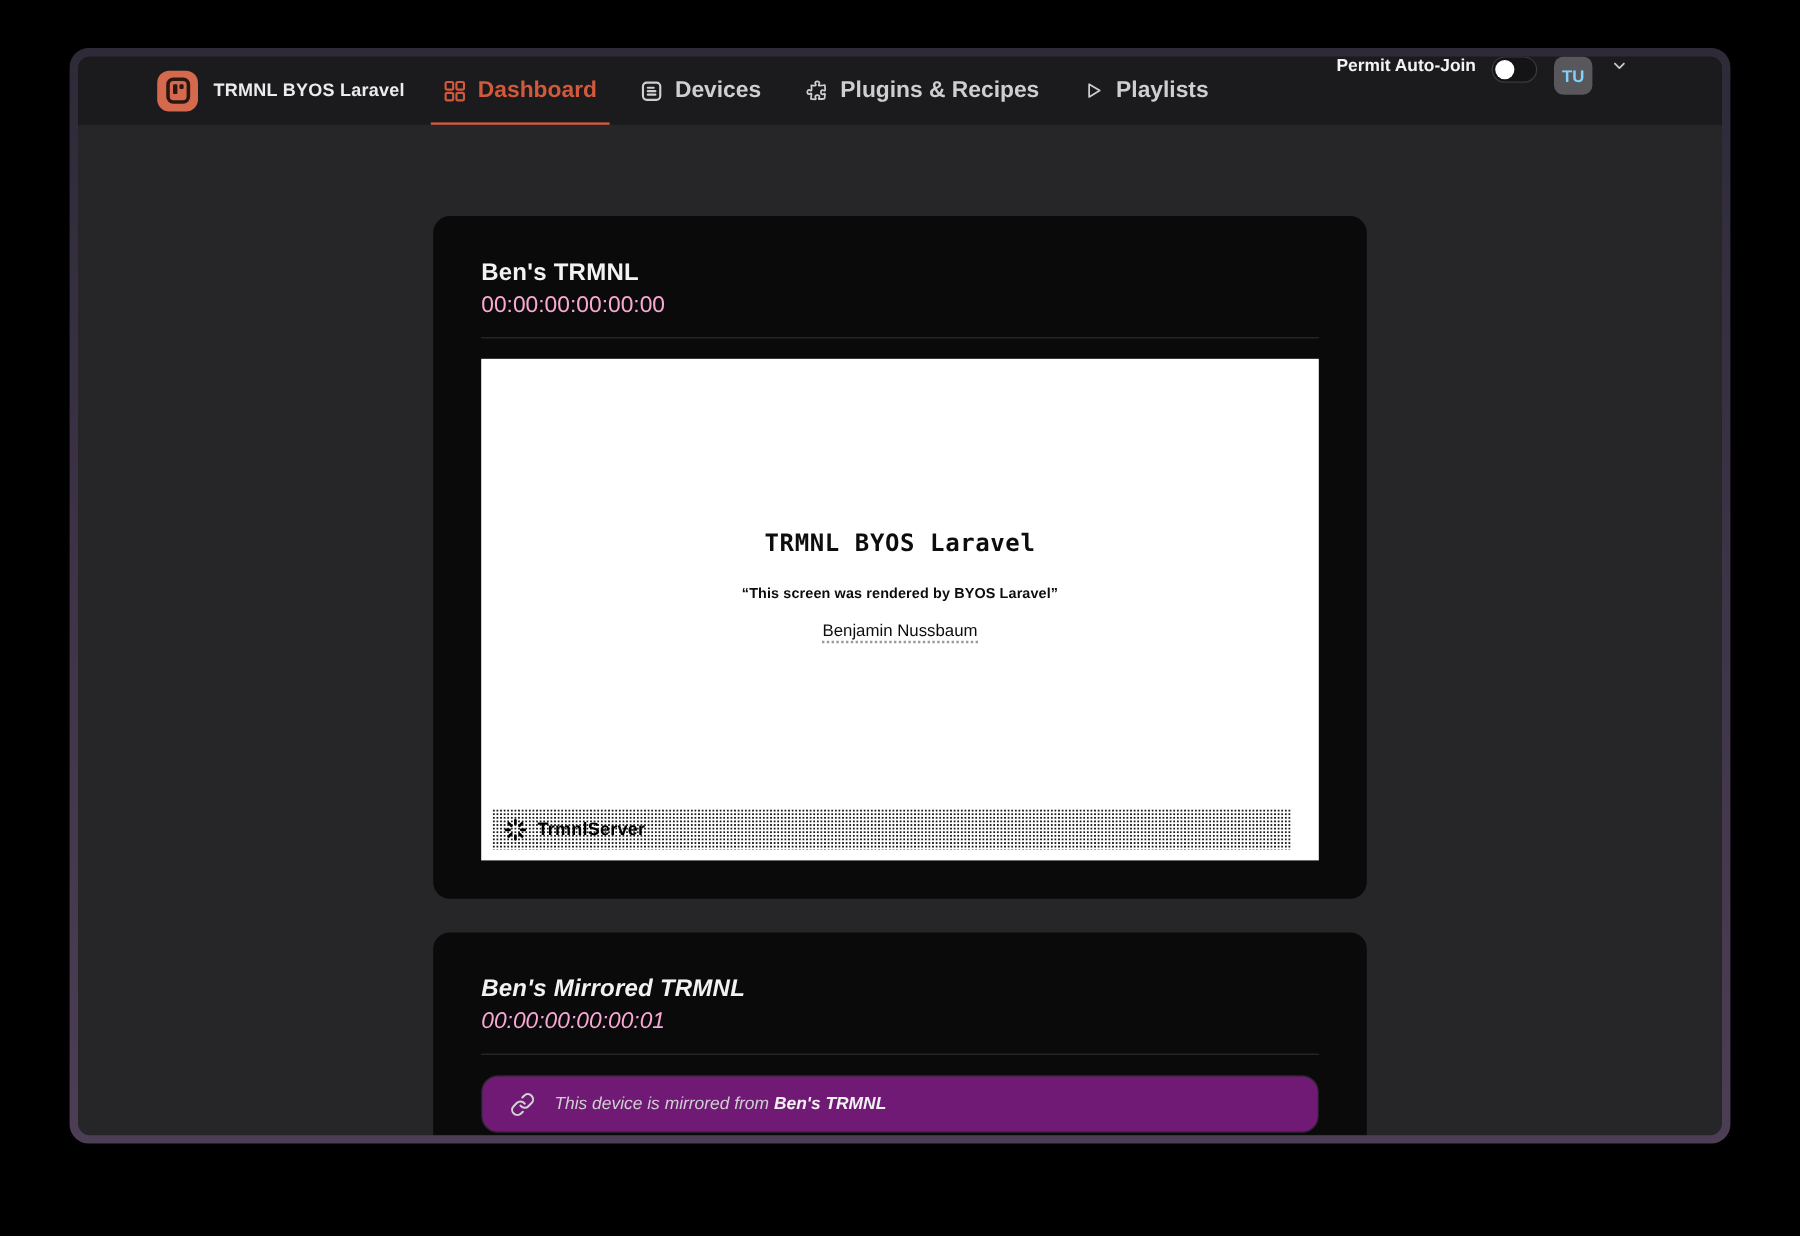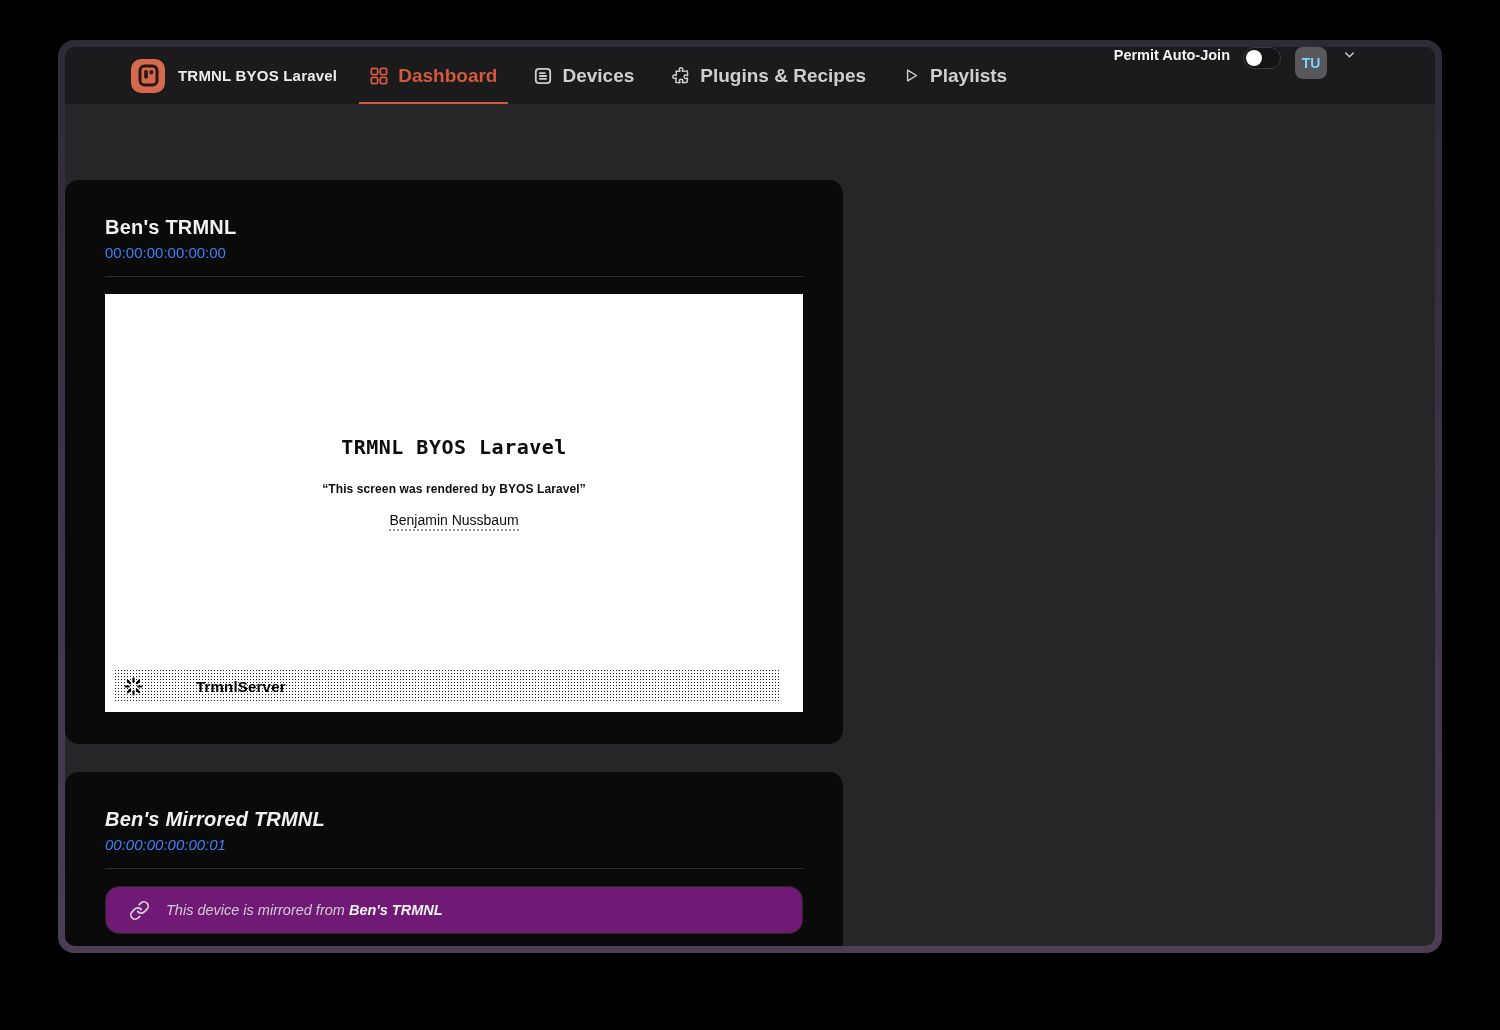--- a/index.html
+++ b/index.html
@@ -52,30 +52,30 @@
   }
   .avatar{
     width:32px; height:32px; border-radius:8px; background:#58585c; margin-left:14px;
     display:flex; align-items:center; justify-content:center;
     font-size:14px; font-weight:700; color:#7dd3fc; cursor:pointer;
   }
   .chevron{ margin-left:15px; display:flex; align-items:center; cursor:pointer; color:#c7c7ca; }
 
   
   .content{
-    flex:1 1 auto; display:flex; flex-direction:column; 
+    flex:1 1 auto; display:flex; flex-direction:column; align-items:center;
     padding-top:76px; overflow:hidden;
   }
   .device-card{
     width:778px; background:var(--card_bg,#0a0a0b); border-radius:14px;
     padding:36px 40px 32px 40px; flex:0 0 auto;
   }
   .device-card + .device-card{ margin-top:28px;font-style:italic; }
   .device-name{ font-size:20px; font-weight:650; color:#f2f2f3; letter-spacing:.2px; }
-  .device-mac{ font-size:15px; color:#3b82f6; margin-top:5px; }
+  .device-mac{ font-size:19px; color:#f9a8d4; margin-top:5px; }
   .card-divider{ height:1px; background:#2d2d30; margin:15px 0 17px 0; }
 
   
   .screen{
     width:698px; height:418px; background:var(--screen_bg,#ffffff); position:relative;
     display:flex; flex-direction:column; align-items:center; color:#0d0d0d;
   }
   .screen-title{
     margin-top:141px; font-family:"DejaVu Sans Mono", monospace;
     font-size:20px; font-weight:700; letter-spacing:0.5px;
@@ -83,21 +83,21 @@
   .screen-subtitle{ margin-top:23px; font-size:12px; font-weight:700; letter-spacing:.1px; }
   .screen-author{
     margin-top:16px; font-size:14px; font-weight:400;
     border-bottom:2px dotted #9a9a9a; padding-bottom:1px;
   }
   .screen-statusbar{
     position:absolute; left:9px; right:23px; bottom:9px; height:34px;
     background-color:#fff;
     background-image:radial-gradient(circle, #1a1a1a 27%, transparent 28%);
     background-size:3px 3px;
-    display:flex; align-items:center; padding-left:10px;gap:44px;
+    display:flex; align-items:center; padding-left:10px;
   }
   .statusbar-label{ margin-left:9px; font-size:15px; font-weight:700; color:#000; letter-spacing:.2px; }
 
   
   .mirror-box{
     height:48px; border-radius:14px; background:#701a75; border:1px solid #27272a;
     display:flex; align-items:center; padding:0 23px;
   }
   .mirror-text{ margin-left:16px; font-size:14.5px; color:#cfcfd2; }
   .mirror-text .src{ font-weight:700; color:#f1f1f2; }

